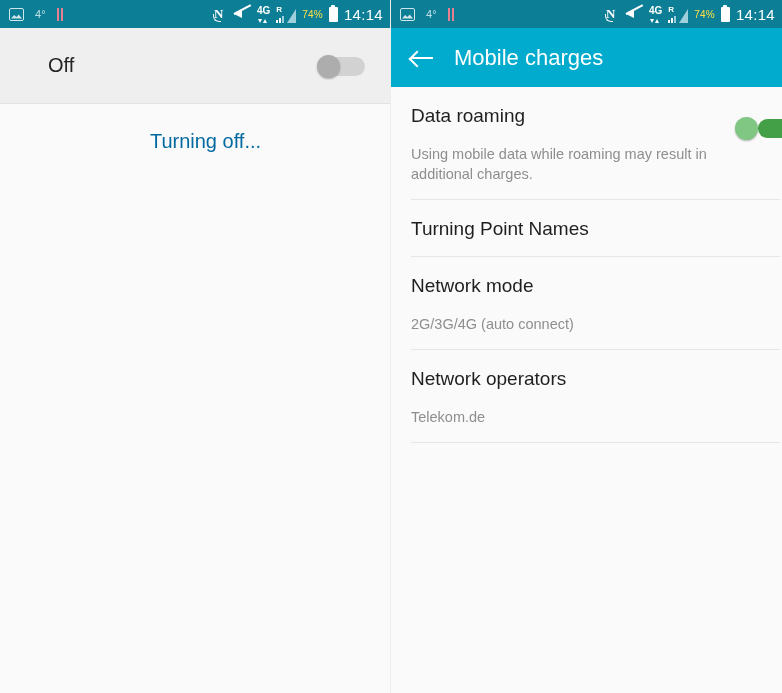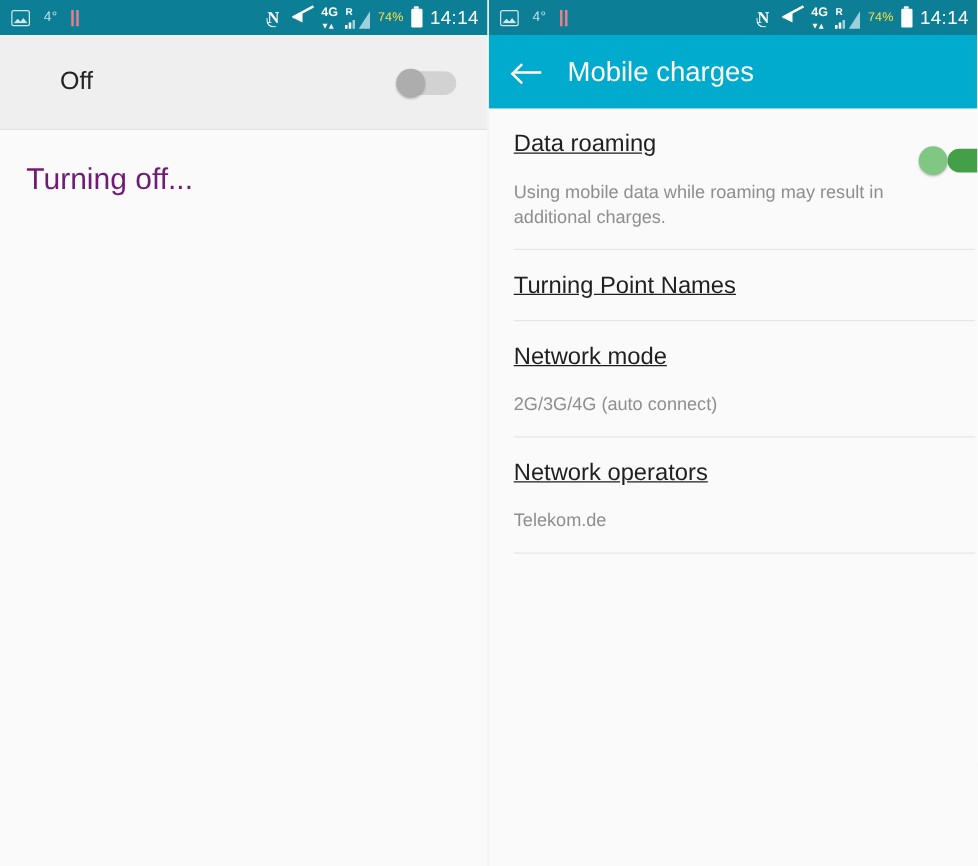--- a/index.html
+++ b/index.html
@@ -281,41 +281,41 @@
     width: 23px; height: 23px;
     border-radius: 50%;
     box-shadow: 0 1px 2px rgba(0,0,0,.28);
   }
   .switch.off .track { right: 0; background: #d2d2d2; }
   .switch.off .knob { left: 0; background: #adadad; }
   .switch.on .track { left: 0; background: #43a047; }
   .switch.on .knob { right: 0; background: #81c784; }
 
   .status-text {
-    font-size: 24px;
-    color: #701a75;
+    font-size: 20px;
+    color: #0369a1;
     padding: 26px 0 0 21px;
+    text-align: center;
   }
 
   
   .list { background: #fafafa; }
   .list-item {
     padding: 16px 20px 15px 20px;
     box-sizing: border-box;
     position: relative;
     display: flex;
     align-items: flex-start;
     cursor: pointer;
   }
   .li-texts { flex: 1 1 auto; padding-right: 12px; }
   .li-title {
     font-size: 19px;
     color: #1f1f1f;
     line-height: 25px;
-    text-decoration: underline;
   }
   .li-sub {
     font-size: 14.5px;
     color: #8e8e8e;
     line-height: 20px;
     margin-top: 16px;
     max-width: 310px;
   }
   .li-switch-wrap {
     flex: 0 0 auto;

